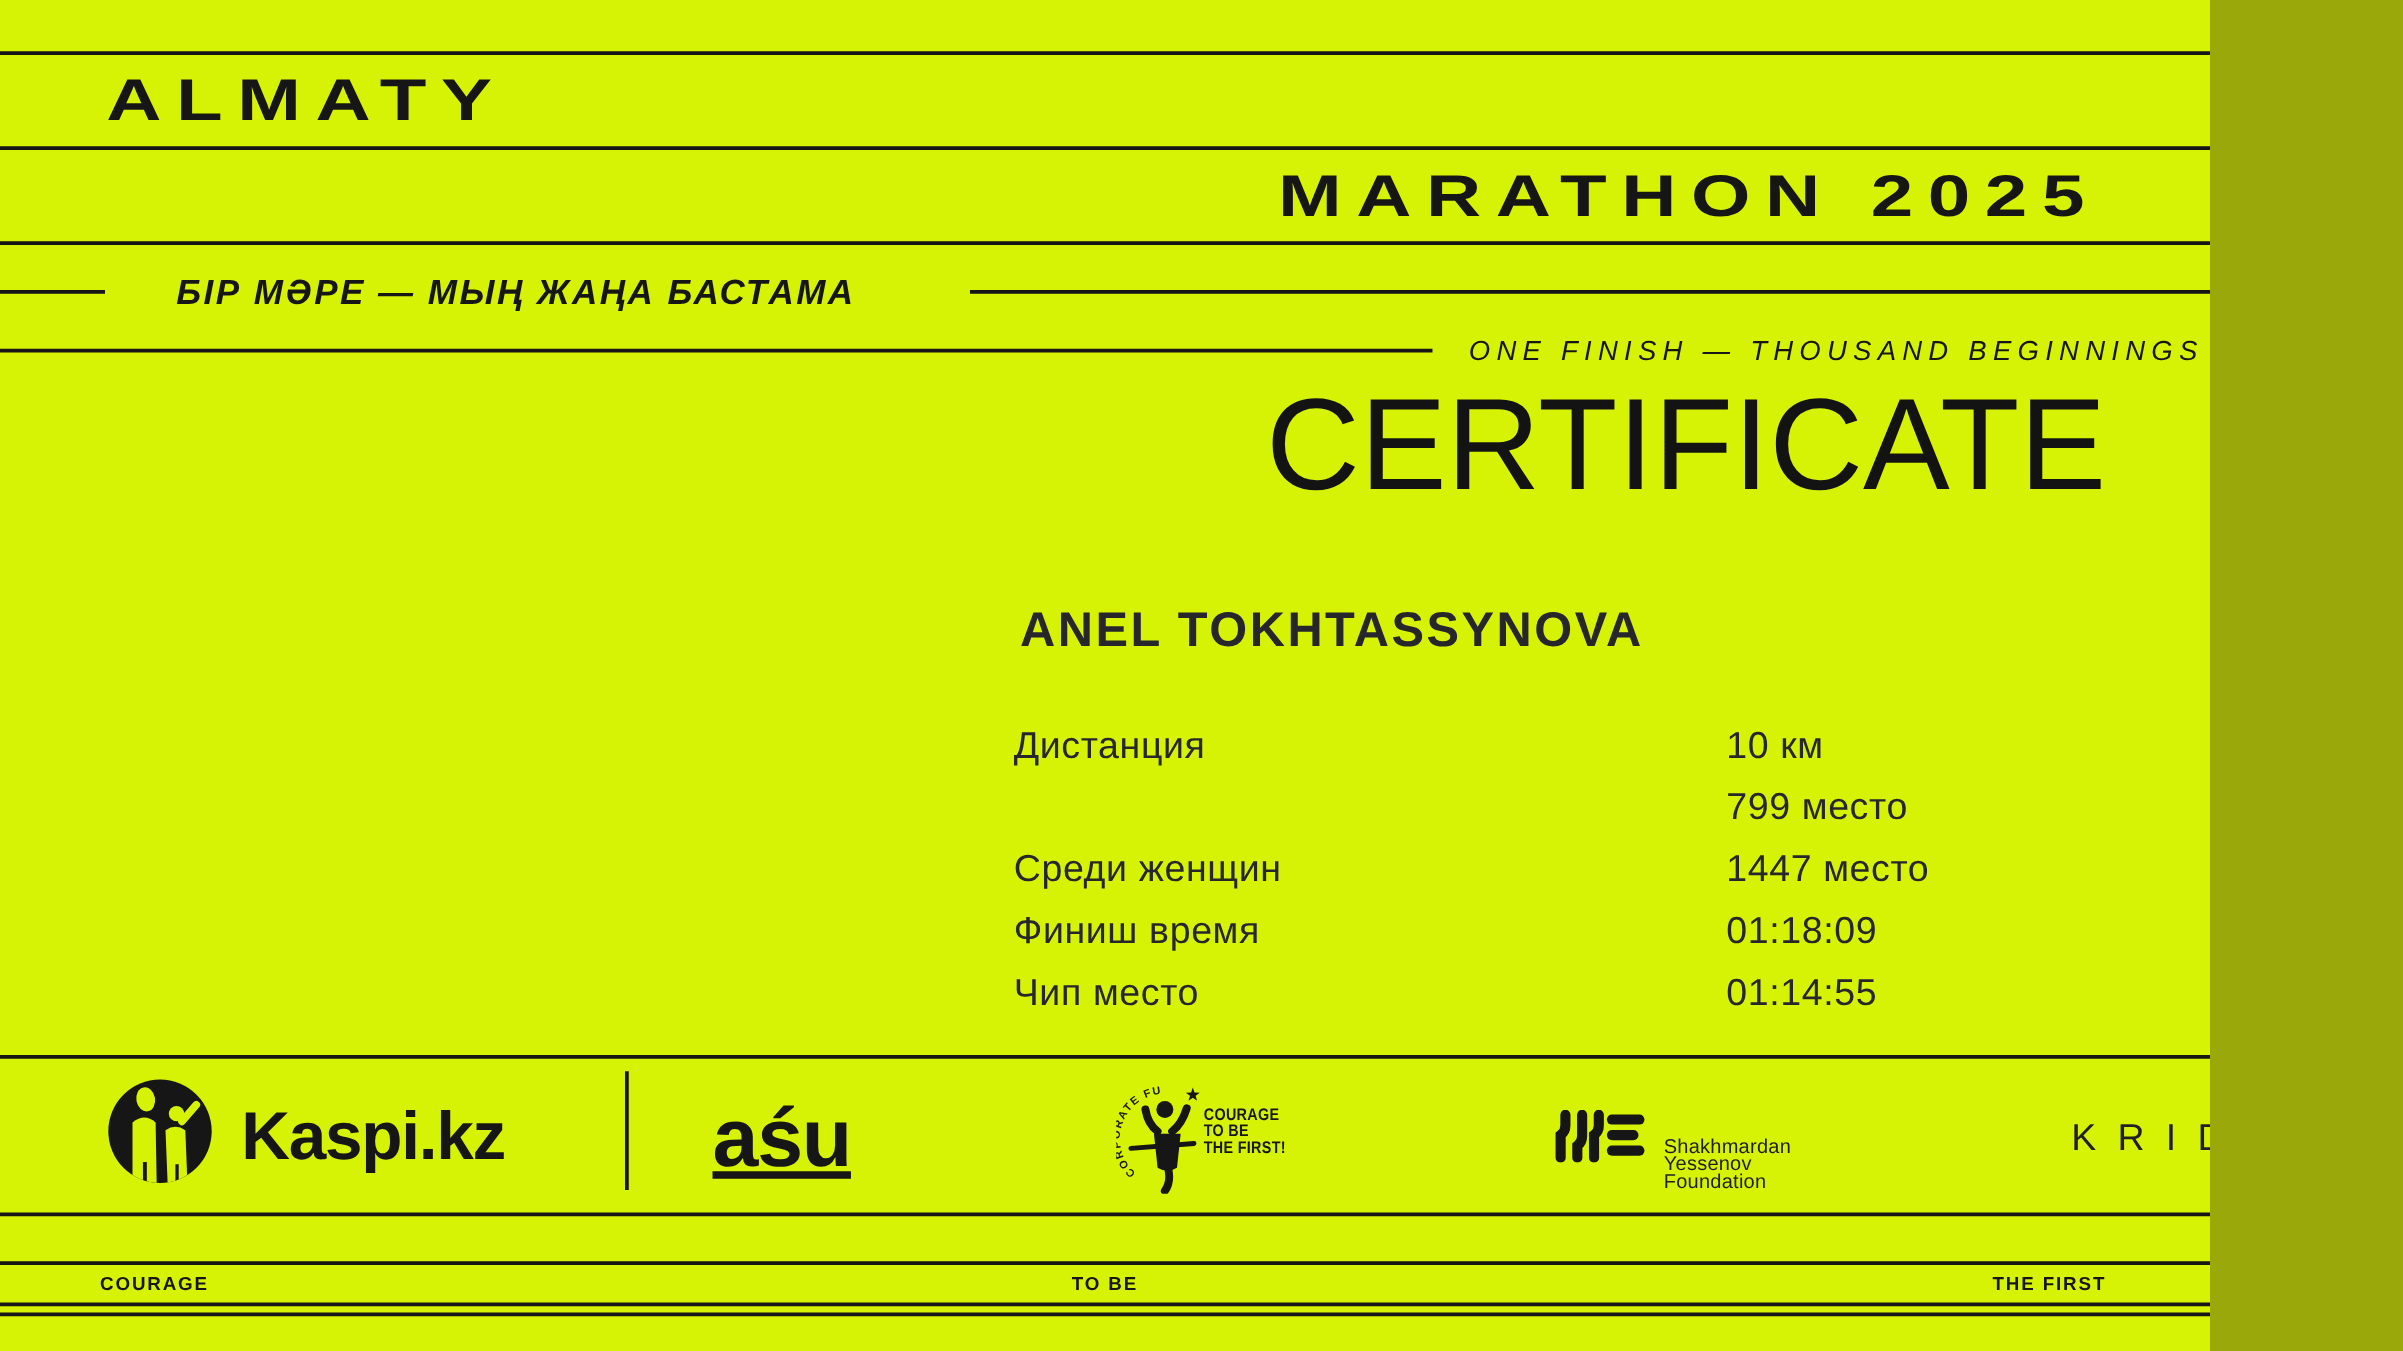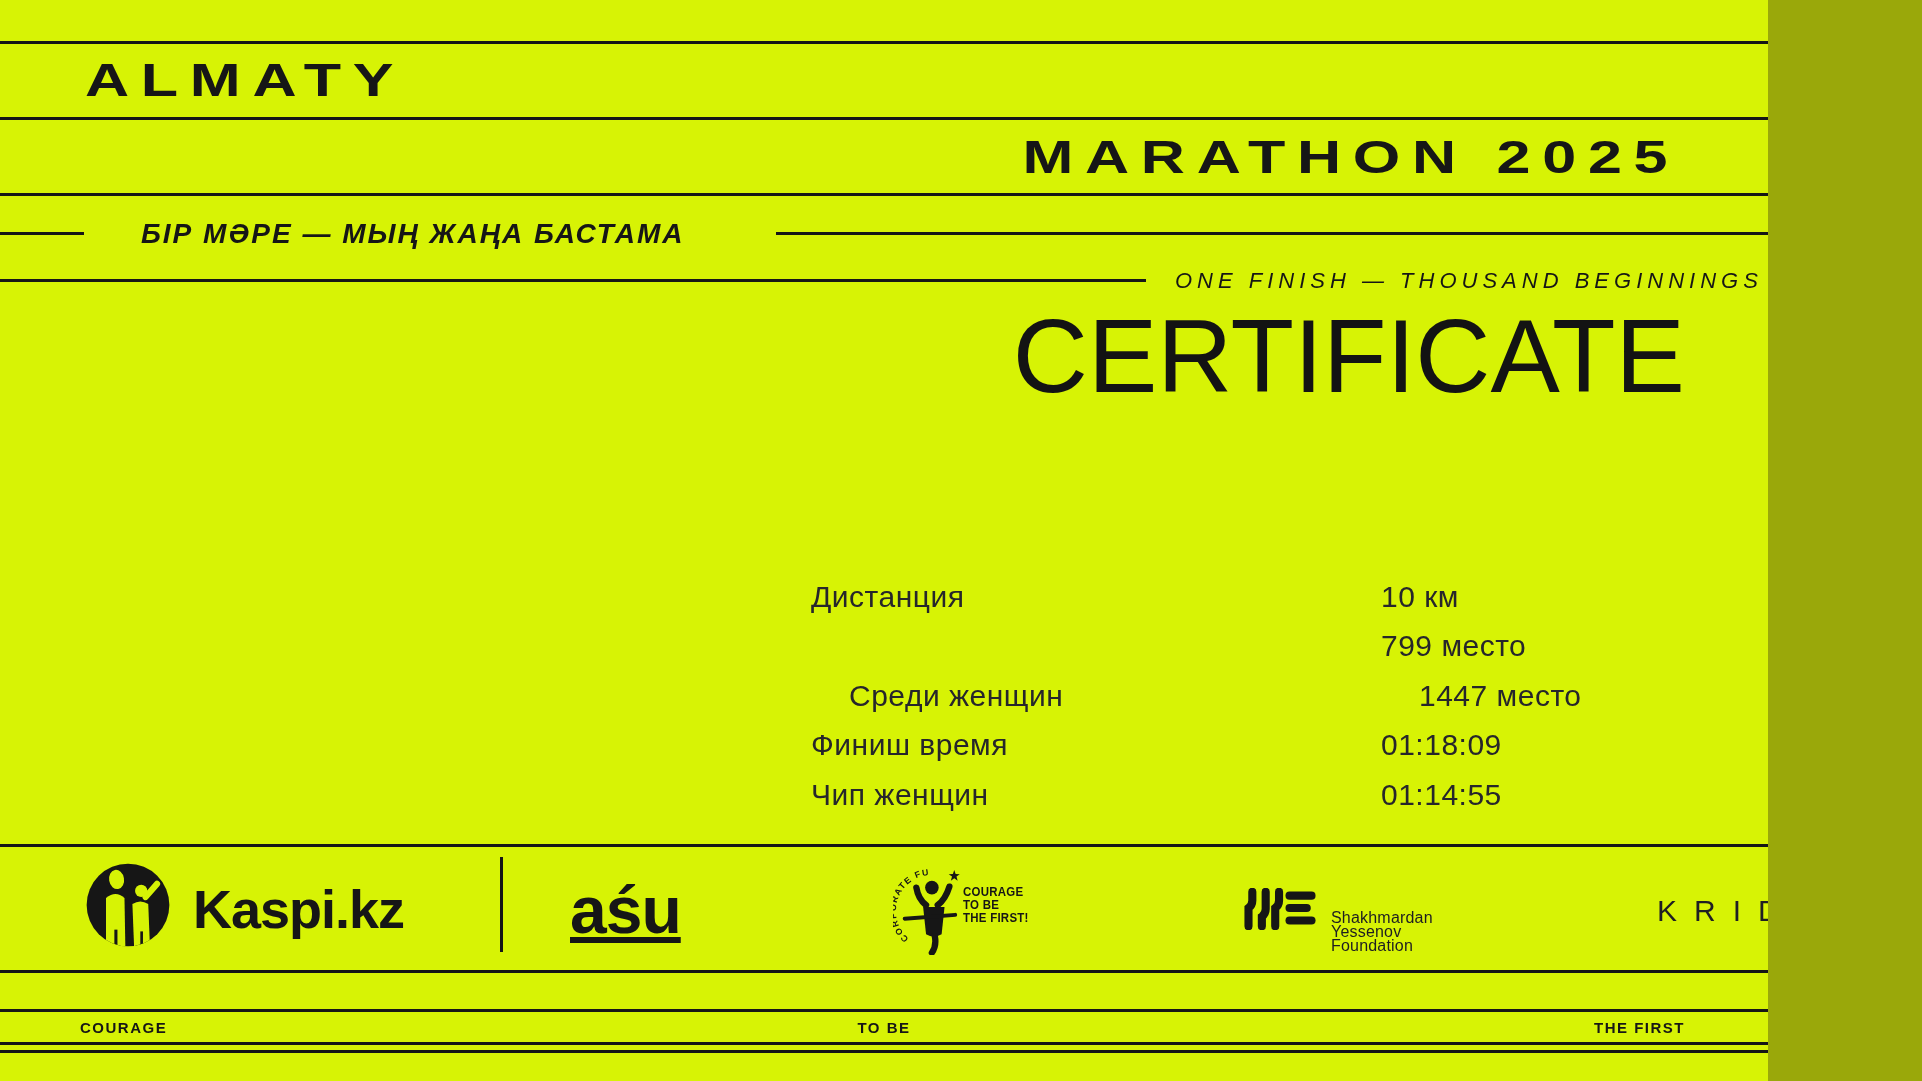--- a/index.html
+++ b/index.html
@@ -92,39 +92,40 @@
   <div class="hline" style="top:1009px;left:0;width:1922px;"></div>
   <div class="hline" style="top:1042px;left:0;width:1922px;"></div>
   <div class="hline" style="top:1050px;left:0;width:1922px;"></div>
 
   <div class="display city">ALMATY</div>
   <div class="display event">MARATHON 2025</div>
   <div class="tagline tagline-kk">БІР МӘРЕ — МЫҢ ЖАҢА БАСТАМА</div>
   <div class="tagline tagline-en">ONE FINISH — THOUSAND BEGINNINGS</div>
   <div class="doc-title">CERTIFICATE</div>
 
+  <div class="participant">ANEL TOKHTASSYNOVA</div>
 
   <div>
     <div class="rrow" style="top:580px;">
       <span class="rlabel">Дистанция</span>
       <span class="rvalue">10 км</span>
     </div>
     <div class="rrow" style="top:629px;">
       <span class="rvalue">799 место</span>
     </div>
-    <div class="rrow" style="top:679px;margin-left:38px;">
+    <div class="rrow" style="top:679px;">
       <span class="rlabel">Среди женщин</span>
       <span class="rvalue">1447 место</span>
     </div>
     <div class="rrow" style="top:728px;">
       <span class="rlabel">Финиш время</span>
       <span class="rvalue">01:18:09</span>
     </div>
     <div class="rrow" style="top:778px;">
-      <span class="rlabel">Чип женщин</span>
+      <span class="rlabel">Чип место</span>
       <span class="rvalue">01:14:55</span>
     </div>
   </div>
 
   <div>
 
     <svg style="left:84px;top:861px;" width="88" height="88" viewBox="0 0 100 100">
       <defs>
           <clipPath id="kclip">
             <circle cx="50" cy="50" r="47"></circle>

